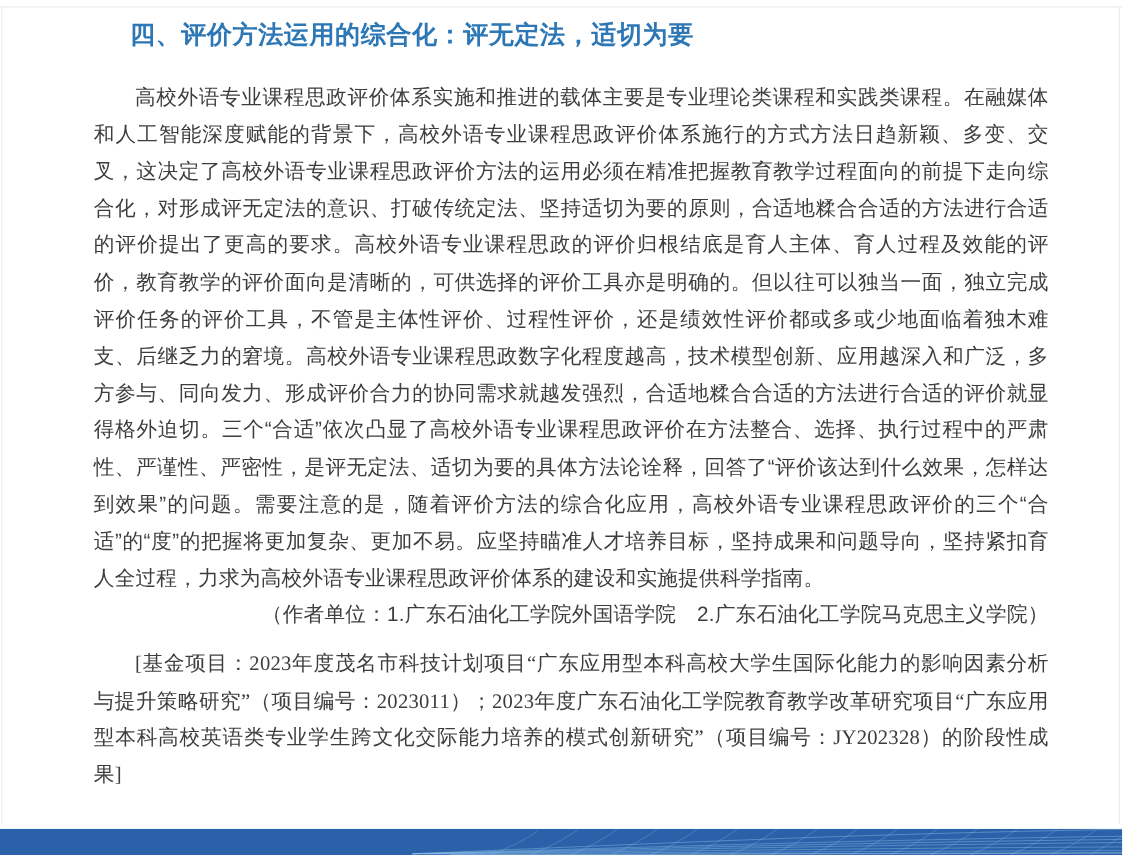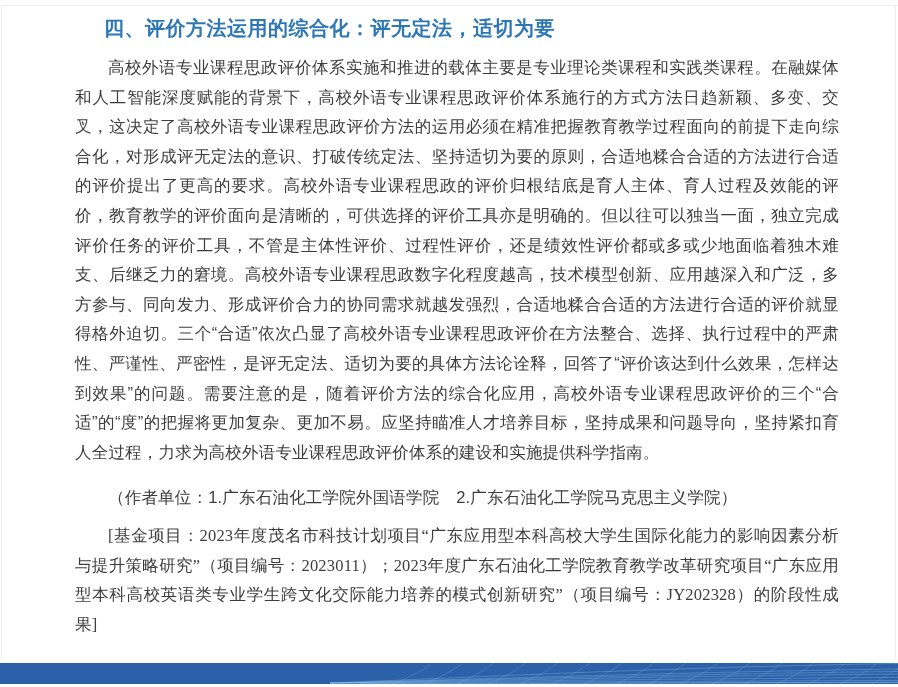--- a/index.html
+++ b/index.html
@@ -32,22 +32,22 @@
   }
   .content p {
     margin: 0;
     color: #3d3d3d;
     font-size: 16.5px;
     line-height: 29.6px;
     text-align: justify;
     text-indent: 2em;
     letter-spacing: 0.2px;
   }
-  p.body-text  { margin-top: 11px; }
-  p.author-line{ margin-top: 16px; text-align: left; }
+  p.body-text  { margin-top: 22px; }
+  p.author-line{ margin-top: 0; text-align: right; }
   p.fund-note  { margin-top: 8px; font-family: Liberation Serif, serif; }
 
   .footer-band {
     position: absolute;
     left: 0;
     right: 0;
     bottom: 3px;
     height: 21px;
     line-height: 0;
   }

